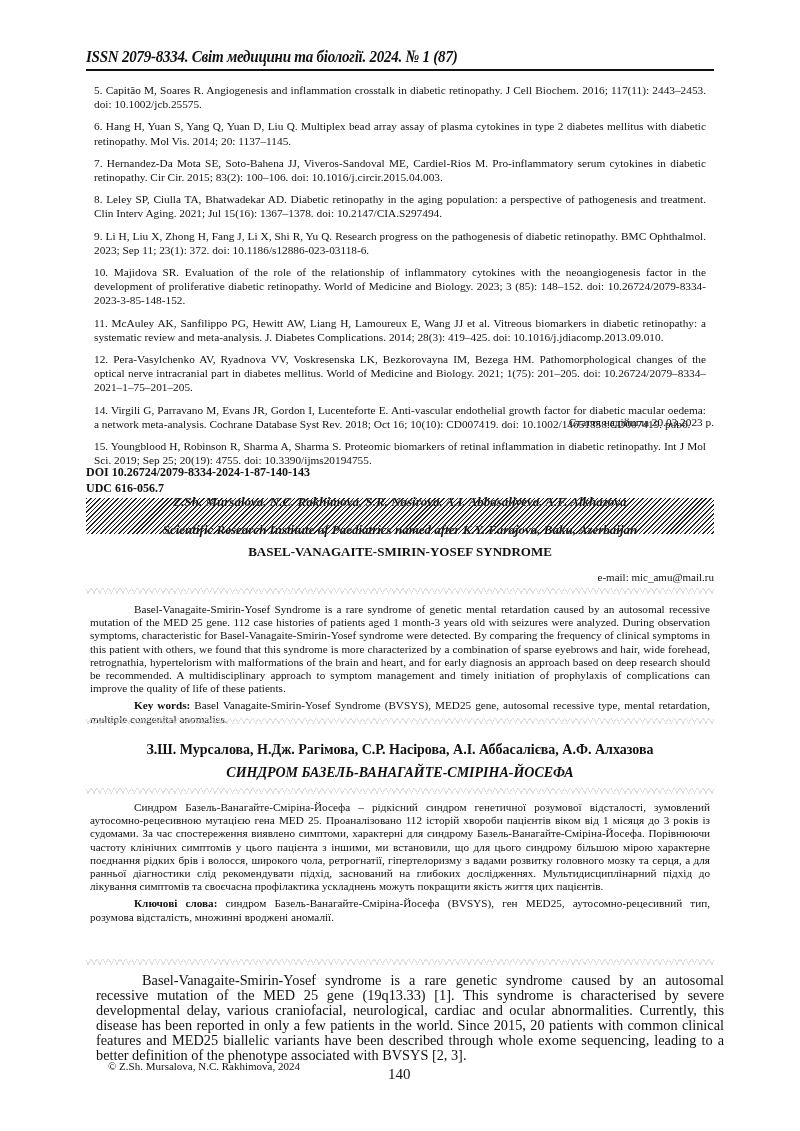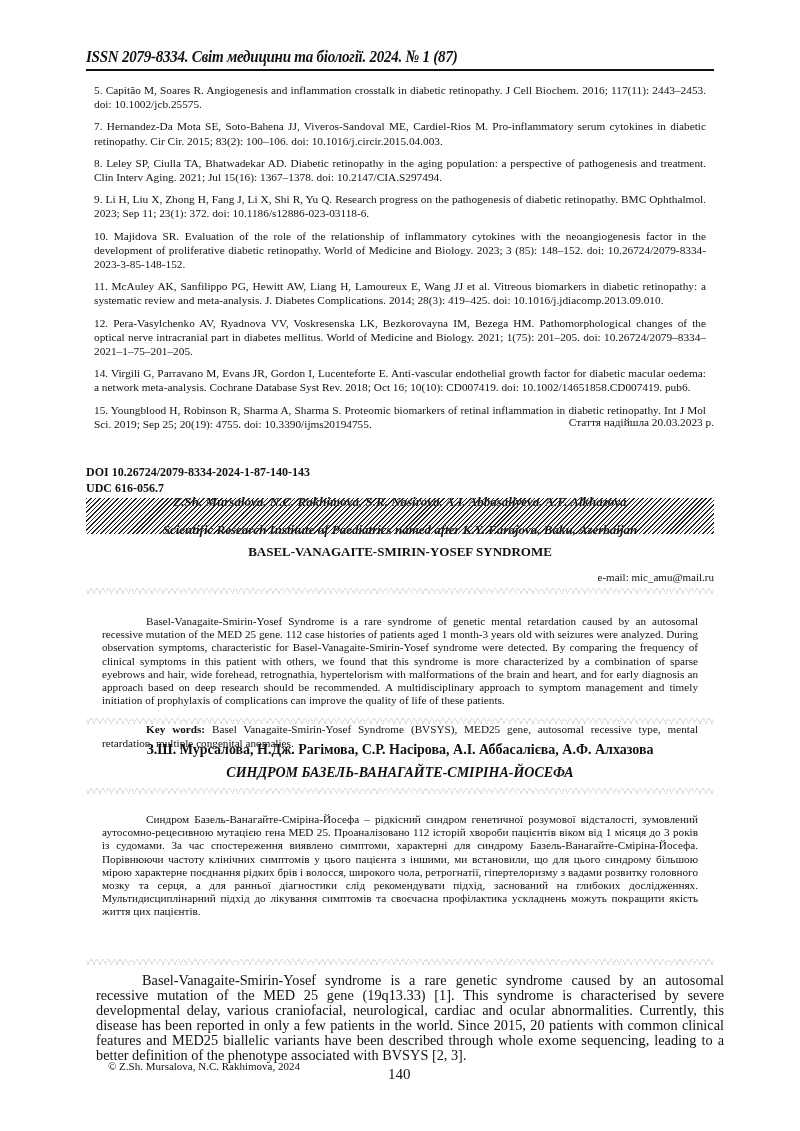--- a/index.html
+++ b/index.html
@@ -18,40 +18,41 @@
          background: repeating-linear-gradient(135deg, #222 0px, #222 1.1px, #fff 1.1px, #fff 3.2px);
          display:flex; flex-direction:column; align-items:center; justify-content:center;gap:12px; }
   .author-band span { font-weight:bold; font-style:italic; font-size:13px; line-height:16px; color:#111;
          text-shadow:0 0 1px #fff; }
   .title-en { position:absolute; top:544px; left:0; width:628px; text-align:center; font-weight:bold; font-size:13px; }
   .email { position:absolute; top:571px; right:0; font-size:11px; }
   .wavy { position:absolute; left:0; width:628px; height:6px;
          background: repeating-linear-gradient(60deg, transparent 0 2px, #d8d8d8 2px 3px, transparent 3px 5px),
                      repeating-linear-gradient(-60deg, transparent 0 2px, #d8d8d8 2px 3px, transparent 3px 5px); opacity:.8; }
   .abstract { position:absolute; left:0; width:628px; font-size:11.2px; line-height:13.2px; text-align:justify; }
-  .abstract p { margin:16px; text-indent:44px; }
+  .abstract p { margin:4px; text-indent:44px; }
   .kw-label { font-weight:bold; }
   .kw { margin:0; text-indent:44px; }
   .authors-ua { position:absolute; top:742px; left:0; width:628px; text-align:center; font-weight:bold; font-size:14px; }
   .title-ua { position:absolute; top:765px; left:0; width:628px; text-align:center; font-weight:bold; font-size:14px;font-style:italic; }
   .body-text { position:absolute; top:973px; left:10px; width:628px; font-size:14.3px; line-height:15px; text-align:justify; }
   .body-text p { margin:0; text-indent:46px; }
   .copyright { position:absolute; top:1060px; left:22px; font-size:11px; }
   .page-num { position:absolute; top:1066px; left:302px; font-size:15px; }
 </style>
 </head>
 <body>
 
 <div class="page">
 
   <div class="journal-header">ISSN 2079-8334. Світ медицини та біології. 2024. № 1 (87)</div>
   <div class="header-rule"></div>
 
   <div class="refs">
     <p class="ref">5. Capitão M, Soares R. Angiogenesis and inflammation crosstalk in diabetic retinopathy. J Cell Biochem. 2016; 117(11): 2443–2453. doi: 10.1002/jcb.25575.</p>
+    <p class="ref">6. Hang H, Yuan S, Yang Q, Yuan D, Liu Q. Multiplex bead array assay of plasma cytokines in type 2 diabetes mellitus with diabetic retinopathy. Mol Vis. 2014; 20: 1137–1145.</p>
     <p class="ref">7. Hernandez-Da Mota SE, Soto-Bahena JJ, Viveros-Sandoval ME, Cardiel-Rios M. Pro-inflammatory serum cytokines in diabetic retinopathy. Cir Cir. 2015; 83(2): 100–106. doi: 10.1016/j.circir.2015.04.003.</p>
     <p class="ref">8. Leley SP, Ciulla TA, Bhatwadekar AD. Diabetic retinopathy in the aging population: a perspective of pathogenesis and treatment. Clin Interv Aging. 2021; Jul 15(16): 1367–1378. doi: 10.2147/CIA.S297494.</p>
     <p class="ref">9. Li H, Liu X, Zhong H, Fang J, Li X, Shi R, Yu Q. Research progress on the pathogenesis of diabetic retinopathy. BMC Ophthalmol. 2023; Sep 11; 23(1): 372. doi: 10.1186/s12886-023-03118-6.</p>
     <p class="ref">10. Majidova SR. Evaluation of the role of the relationship of inflammatory cytokines with the neoangiogenesis factor in the development of proliferative diabetic retinopathy. World of Medicine and Biology. 2023; 3 (85): 148–152. doi: 10.26724/2079-8334-2023-3-85-148-152.</p>
     <p class="ref">11. McAuley AK, Sanfilippo PG, Hewitt AW, Liang H, Lamoureux E, Wang JJ et al. Vitreous biomarkers in diabetic retinopathy: a systematic review and meta-analysis. J. Diabetes Complications. 2014; 28(3): 419–425. doi: 10.1016/j.jdiacomp.2013.09.010.</p>
     <p class="ref">12. Pera-Vasylchenko AV, Ryadnova VV, Voskresenska LK, Bezkorovayna IM, Bezega HM. Pathomorphological changes of the optical nerve intracranial part in diabetes mellitus. World of Medicine and Biology. 2021; 1(75): 201–205. doi: 10.26724/2079–8334–2021–1–75–201–205.</p>
     <p class="ref">14. Virgili G, Parravano M, Evans JR, Gordon I, Lucenteforte E. Anti-vascular endothelial growth factor for diabetic macular oedema: a network meta-analysis. Cochrane Database Syst Rev. 2018; Oct 16; 10(10): CD007419. doi: 10.1002/14651858.CD007419. pub6.</p>
     <p class="ref">15. Youngblood H, Robinson R, Sharma A, Sharma S. Proteomic biomarkers of retinal inflammation in diabetic retinopathy. Int J Mol Sci. 2019; Sep 25; 20(19): 4755. doi: 10.3390/ijms20194755.</p>
   </div>
 
@@ -76,20 +77,21 @@
     <p class="kw"><span class="kw-label">Key words:</span><span> Basel Vanagaite-Smirin-Yosef Syndrome (BVSYS), MED25 gene, autosomal recessive type, mental retardation, multiple congenital anomalies.</span></p>
   </div>
   <div class="wavy" style="top:718px"></div>
 
   <div class="authors-ua">З.Ш. Мурсалова, Н.Дж. Рагімова, С.Р. Насірова, А.І. Аббасалієва, А.Ф. Алхазова</div>
   <div class="title-ua">СИНДРОМ БАЗЕЛЬ-ВАНАГАЙТЕ-СМІРІНА-ЙОСЕФА</div>
 
   <div class="wavy" style="top:788px"></div>
   <div class="abstract" style="top:797px">
     <p>Синдром Базель-Ванагайте-Смiрiна-Йосефа – рідкісний синдром генетичної розумової відсталості, зумовлений аутосомно-рецесивною мутацією гена MED 25. Проаналізовано 112 історій хвороби пацієнтів віком від 1 місяця до 3 років із судомами. За час спостереження виявлено симптоми, характерні для синдрому Базель-Ванагайте-Смiрiна-Йосефа. Порівнюючи частоту клінічних симптомів у цього пацієнта з іншими, ми встановили, що для цього синдрому більшою мірою характерне поєднання рідких брів і волосся, широкого чола, ретрогнатії, гіпертелоризму з вадами розвитку головного мозку та серця, а для ранньої діагностики слід рекомендувати підхід, заснований на глибоких дослідженнях. Мультидисциплінарний підхід до лікування симптомів та своєчасна профілактика ускладнень можуть покращити якість життя цих пацієнтів.</p>
+    <p class="kw"><span class="kw-label">Ключові слова:</span><span> синдром Базель-Ванагайте-Смiрiна-Йосефа (BVSYS), ген MED25, аутосомно-рецесивний тип, розумова відсталість, множинні вроджені аномалії.</span></p>
   </div>
   <div class="wavy" style="top:959px"></div>
 
   <div class="body-text">
     <p>Basel-Vanagaite-Smirin-Yosef syndrome is a rare genetic syndrome caused by an autosomal recessive mutation of the MED 25 gene (19q13.33) [1]. This syndrome is characterised by severe developmental delay, various craniofacial, neurological, cardiac and ocular abnormalities. Currently, this disease has been reported in only a few patients in the world. Since 2015, 20 patients with common clinical features and MED25 biallelic variants have been described through whole exome sequencing, leading to a better definition of the phenotype associated with BVSYS [2, 3].</p>
   </div>
 
   <div class="copyright">©  Z.Sh. Mursalova, N.C. Rakhimova, 2024</div>
   <div class="page-num">140</div>
 </div>

